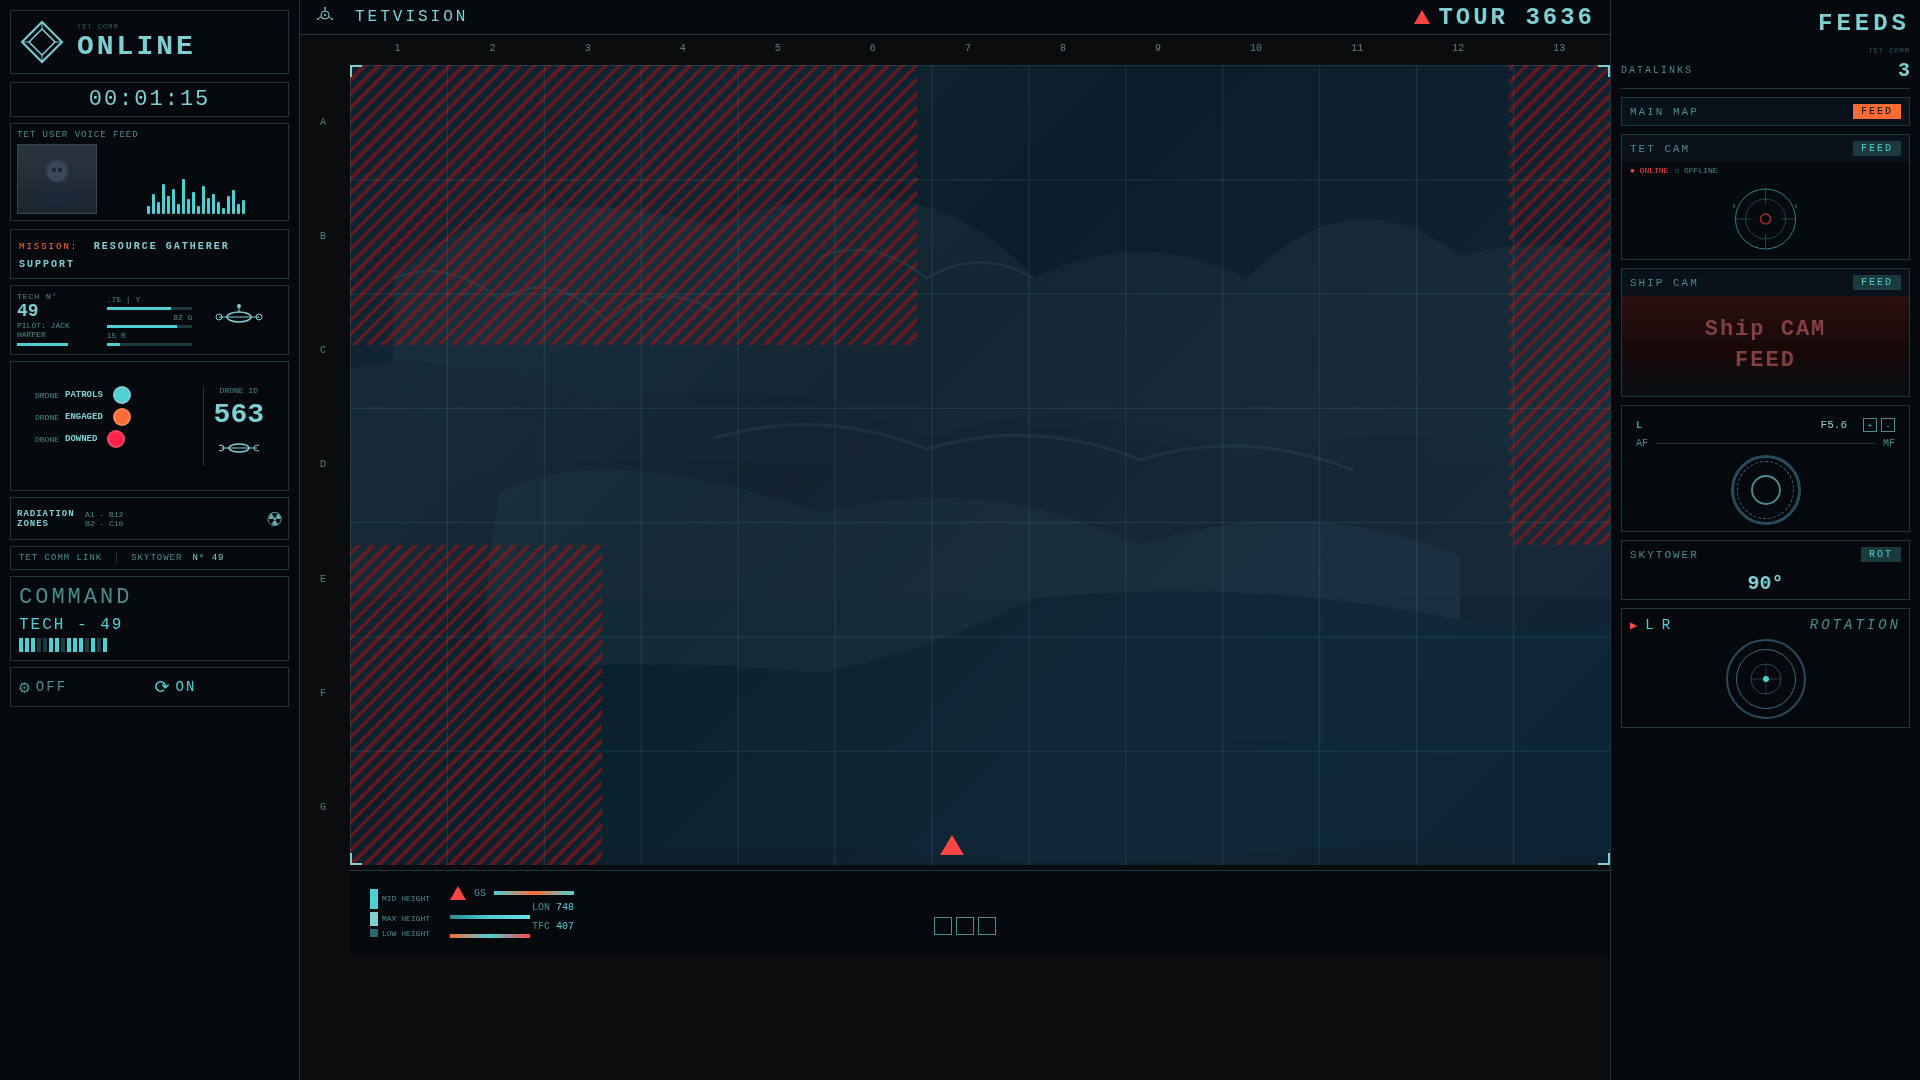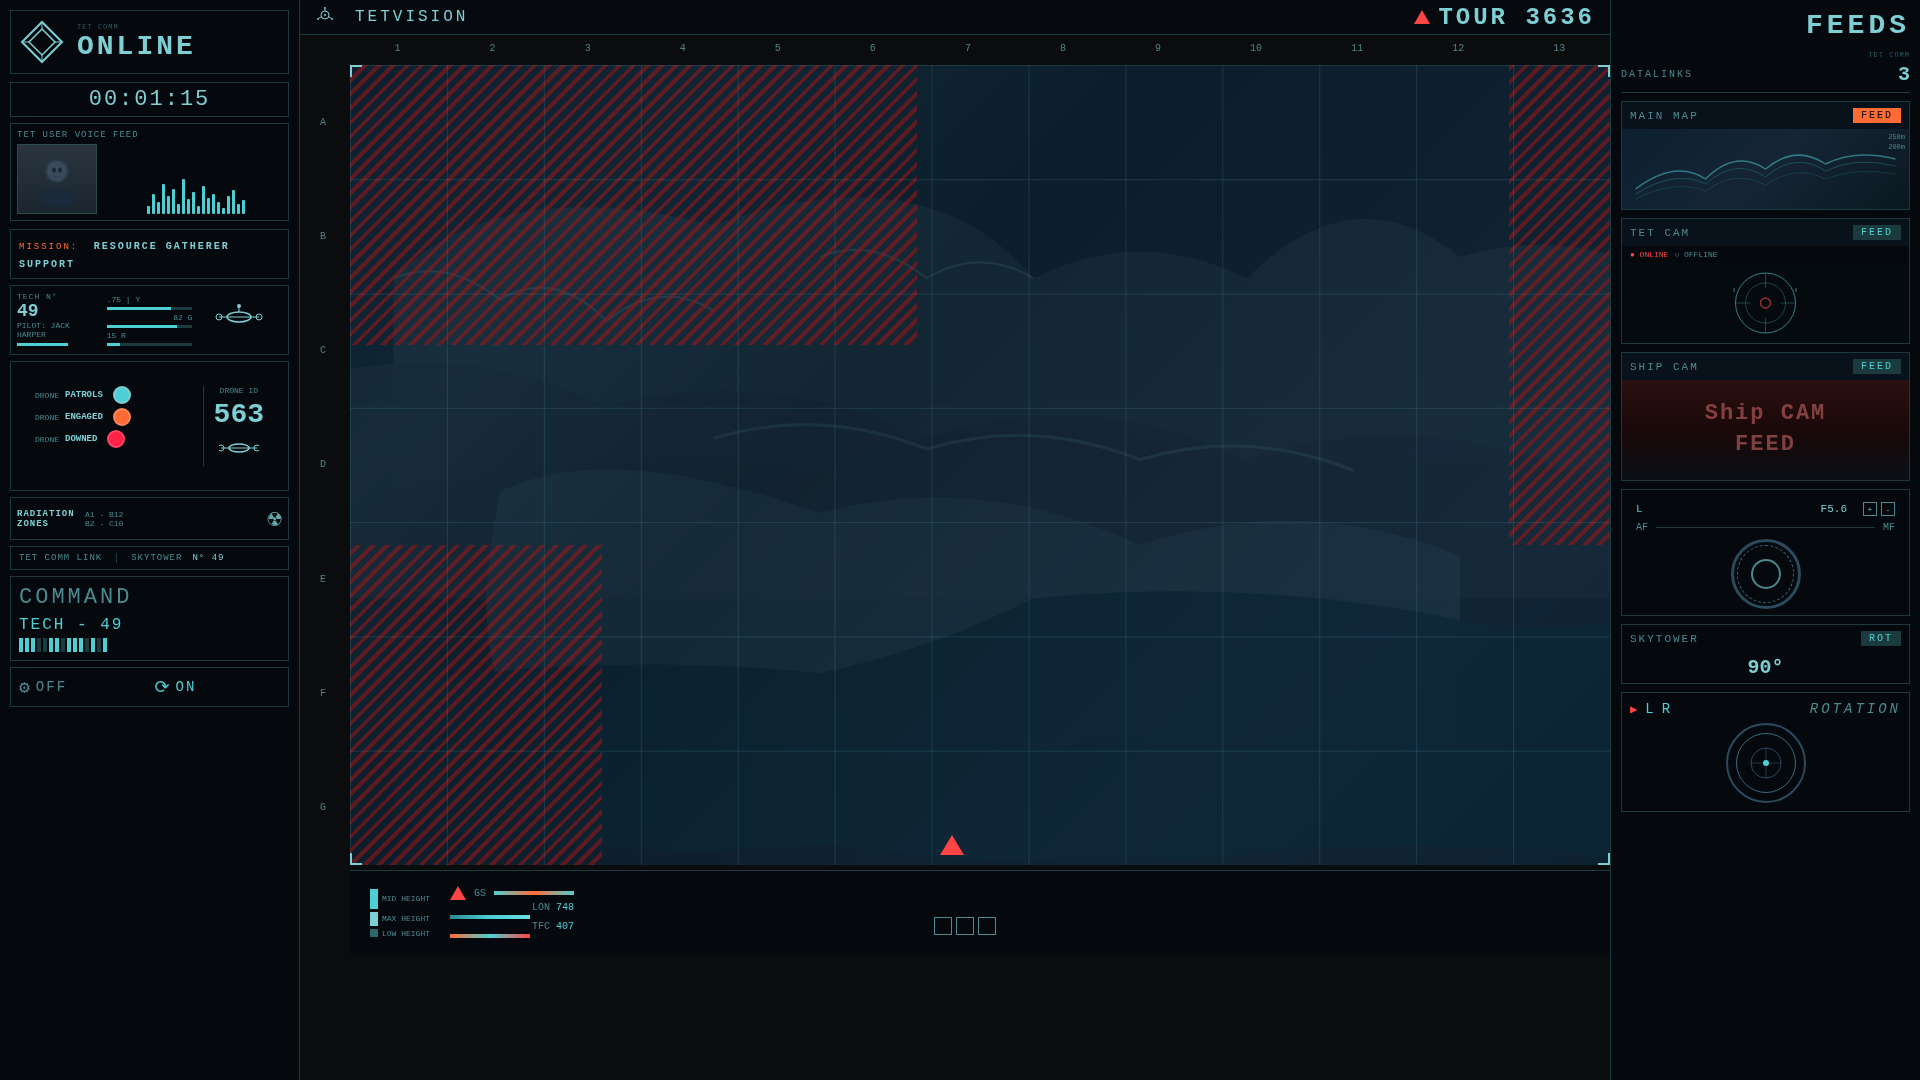--- a/index.html
+++ b/index.html
@@ -430,21 +430,21 @@
       position: absolute;
       right: 0; top: 0;
       width: 310px;
       height: 1080px;
       background: rgba(5,10,15,0.95);
       border-left: 1px solid #1a3a3e;
       padding: 10px;
     }
 
     .feeds-title {
-      font-size: 28px;
+      font-size: 24px;
       color: #7ecfd4;
       letter-spacing: 4px;
       font-weight: bold;
       margin-bottom: 10px;
       text-align: right;
     }
 
     .datalinks-row {
       display: flex;
       align-items: center;
@@ -1018,31 +1018,20 @@
   <div class="datalinks-row">
     <span class="datalinks-label">DATALINKS</span>
     <span class="datalinks-count">3</span>
   </div>
 
   <div class="feed-item">
     <div class="feed-header">
       <span class="feed-name">MAIN MAP</span>
       <span class="feed-label-btn feed-btn-active">FEED</span>
     </div>
-    <div class="feed-preview">
-      <div style="width:100%;height:100%;background:linear-gradient(135deg,#0d2030,#152535,#0a1820);position:relative;">
-        <svg style="position:absolute;inset:0;width:100%;height:100%;opacity:0.5" viewBox="0 0 280 80">
-          <path d="M10,60 Q50,30 80,50 Q110,20 140,40 Q170,15 200,35 Q230,20 270,30" stroke="#4ecfd4" stroke-width="1.5" fill="none"></path>
-          <path d="M10,65 Q50,40 80,55 Q110,28 140,48 Q170,22 200,42 Q230,27 270,37" stroke="#2a7a7e" stroke-width="1" fill="none"></path>
-          <path d="M10,70 Q50,50 80,62 Q110,40 140,56 Q170,35 200,50 Q230,38 270,45" stroke="#1a5a5e" stroke-width="1" fill="none"></path>
-        </svg>
-        <div style="position:absolute;top:4px;right:4px;font-size:7px;color:#4a8a8e;">250m</div>
-        <div style="position:absolute;top:14px;right:4px;font-size:7px;color:#4a8a8e;">200m</div>
-      </div>
-    </div>
   </div>
 
   <div class="feed-item">
     <div class="feed-header">
       <span class="feed-name">TET CAM</span>
       <span class="feed-label-btn feed-btn-inactive">FEED</span>
     </div>
     <div class="status-dots">
       <span class="dot-online">● ONLINE</span>
       <span class="dot-offline">○ OFFLINE</span>

